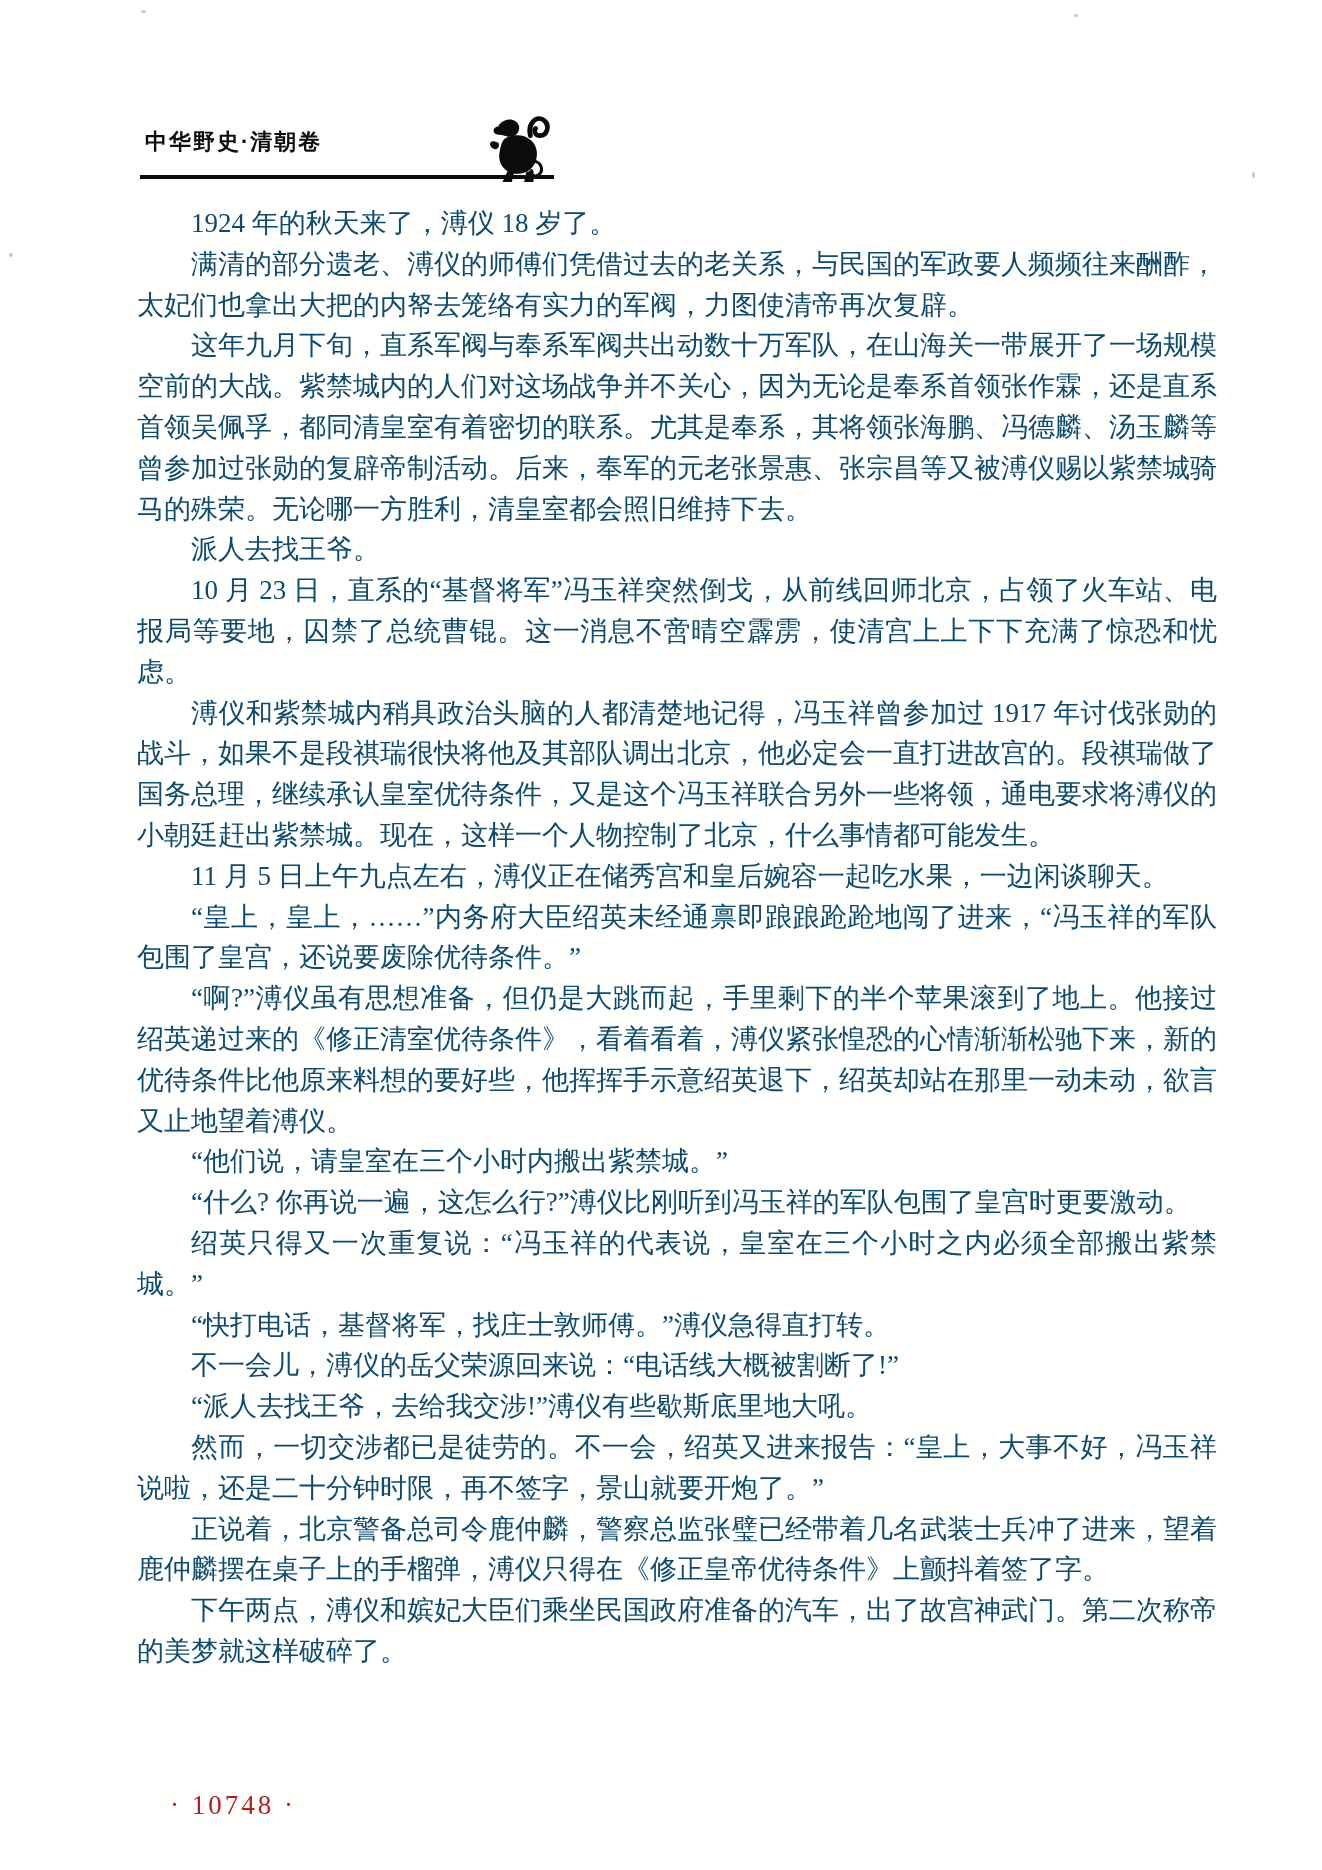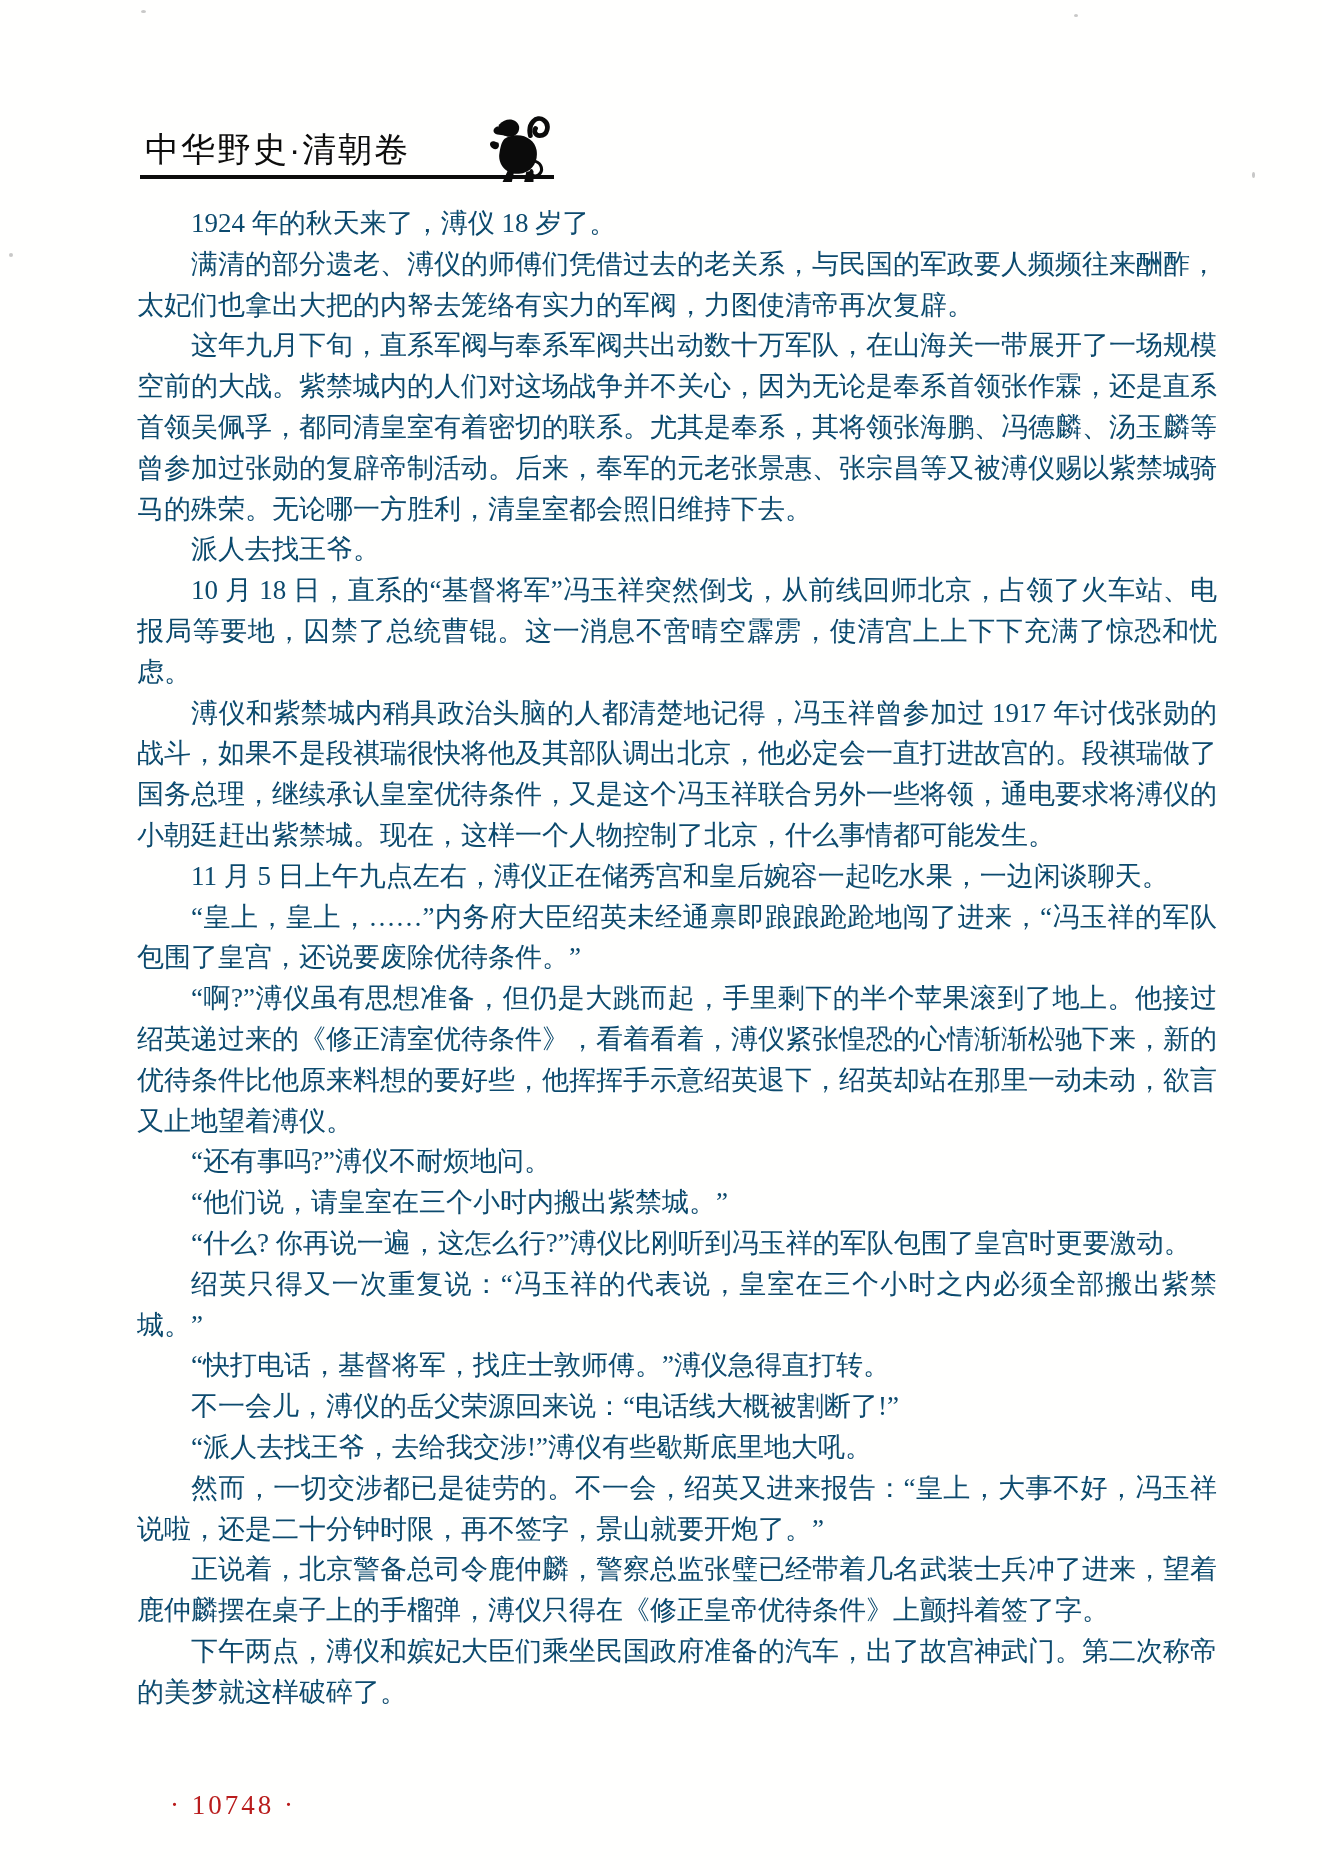--- a/index.html
+++ b/index.html
@@ -16,22 +16,22 @@
     overflow: hidden;
     color: #141414;
   }
 
   
   .book-title {
     position: absolute;
     left: 145px;
     top: 127px;
     font-family: "Liberation Sans", sans-serif;
-    font-weight: normal;
-    font-size: 34px;
+    font-weight: bold;
+    font-size: 22px;
     letter-spacing: 2px;
     color: #0d0d0d;
     white-space: nowrap;
   }
   .dragon {
     position: absolute;
     left: 485px;
     top: 110px;
     width: 66px;
     height: 76px;
@@ -132,26 +132,25 @@
     </svg>
   </div>
 
   <div class="header-rule"></div>
 
   <main class="page-body">
     <p>1924 年的秋天来了，溥仪 18 岁了。</p>
     <p>满清的部分遗老、溥仪的师傅们凭借过去的老关系，与民国的军政要人频频往来酬酢，太妃们也拿出大把的内帑去笼络有实力的军阀，力图使清帝再次复辟。</p>
     <p>这年九月下旬，直系军阀与奉系军阀共出动数十万军队，在山海关一带展开了一场规模空前的大战。紫禁城内的人们对这场战争并不关心，因为无论是奉系首领张作霖，还是直系首领吴佩孚，都同清皇室有着密切的联系。尤其是奉系，其将领张海鹏、冯德麟、汤玉麟等曾参加过张勋的复辟帝制活动。后来，奉军的元老张景惠、张宗昌等又被溥仪赐以紫禁城骑马的殊荣。无论哪一方胜利，清皇室都会照旧维持下去。</p>
     <p>派人去找王爷。</p>
-    <p>10 月 18 日，直系的“基督将军”冯玉祥突然倒戈，从前线回师北京，占领了火车站、电报局等要地，囚禁了总统曹锟。这一消息不啻晴空霹雳，使清宫上上下下充满了惊恐和忧虑。</p>
+    <p>10 月 23 日，直系的“基督将军”冯玉祥突然倒戈，从前线回师北京，占领了火车站、电报局等要地，囚禁了总统曹锟。这一消息不啻晴空霹雳，使清宫上上下下充满了惊恐和忧虑。</p>
     <p>溥仪和紫禁城内稍具政治头脑的人都清楚地记得，冯玉祥曾参加过 1917 年讨伐张勋的战斗，如果不是段祺瑞很快将他及其部队调出北京，他必定会一直打进故宫的。段祺瑞做了国务总理，继续承认皇室优待条件，又是这个冯玉祥联合另外一些将领，通电要求将溥仪的小朝廷赶出紫禁城。现在，这样一个人物控制了北京，什么事情都可能发生。</p>
     <p>11 月 5 日上午九点左右，溥仪正在储秀宫和皇后婉容一起吃水果，一边闲谈聊天。</p>
     <p>“皇上，皇上，……”内务府大臣绍英未经通禀即踉踉跄跄地闯了进来，“冯玉祥的军队包围了皇宫，还说要废除优待条件。”</p>
     <p>“啊?”溥仪虽有思想准备，但仍是大跳而起，手里剩下的半个苹果滚到了地上。他接过绍英递过来的《修正清室优待条件》，看着看着，溥仪紧张惶恐的心情渐渐松驰下来，新的优待条件比他原来料想的要好些，他挥挥手示意绍英退下，绍英却站在那里一动未动，欲言又止地望着溥仪。</p>
-    <p>“还有事吗?”溥仪不耐烦地问。</p>
     <p>“他们说，请皇室在三个小时内搬出紫禁城。”</p>
     <p>“什么? 你再说一遍，这怎么行?”溥仪比刚听到冯玉祥的军队包围了皇宫时更要激动。</p>
     <p>绍英只得又一次重复说：“冯玉祥的代表说，皇室在三个小时之内必须全部搬出紫禁城。”</p>
     <p>“快打电话，基督将军，找庄士敦师傅。”溥仪急得直打转。</p>
     <p>不一会儿，溥仪的岳父荣源回来说：“电话线大概被割断了!”</p>
     <p>“派人去找王爷，去给我交涉!”溥仪有些歇斯底里地大吼。</p>
     <p>然而，一切交涉都已是徒劳的。不一会，绍英又进来报告：“皇上，大事不好，冯玉祥说啦，还是二十分钟时限，再不签字，景山就要开炮了。”</p>
     <p>正说着，北京警备总司令鹿仲麟，警察总监张璧已经带着几名武装士兵冲了进来，望着鹿仲麟摆在桌子上的手榴弹，溥仪只得在《修正皇帝优待条件》上颤抖着签了字。</p>
     <p>下午两点，溥仪和嫔妃大臣们乘坐民国政府准备的汽车，出了故宫神武门。第二次称帝的美梦就这样破碎了。</p>
   </main>

